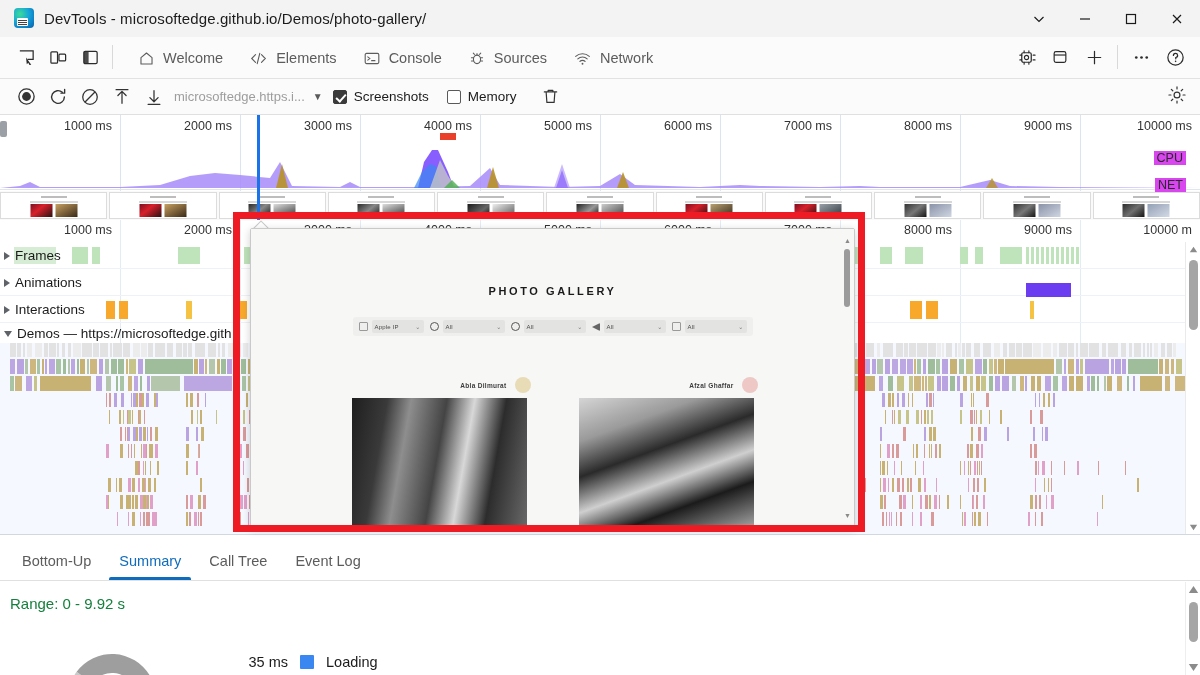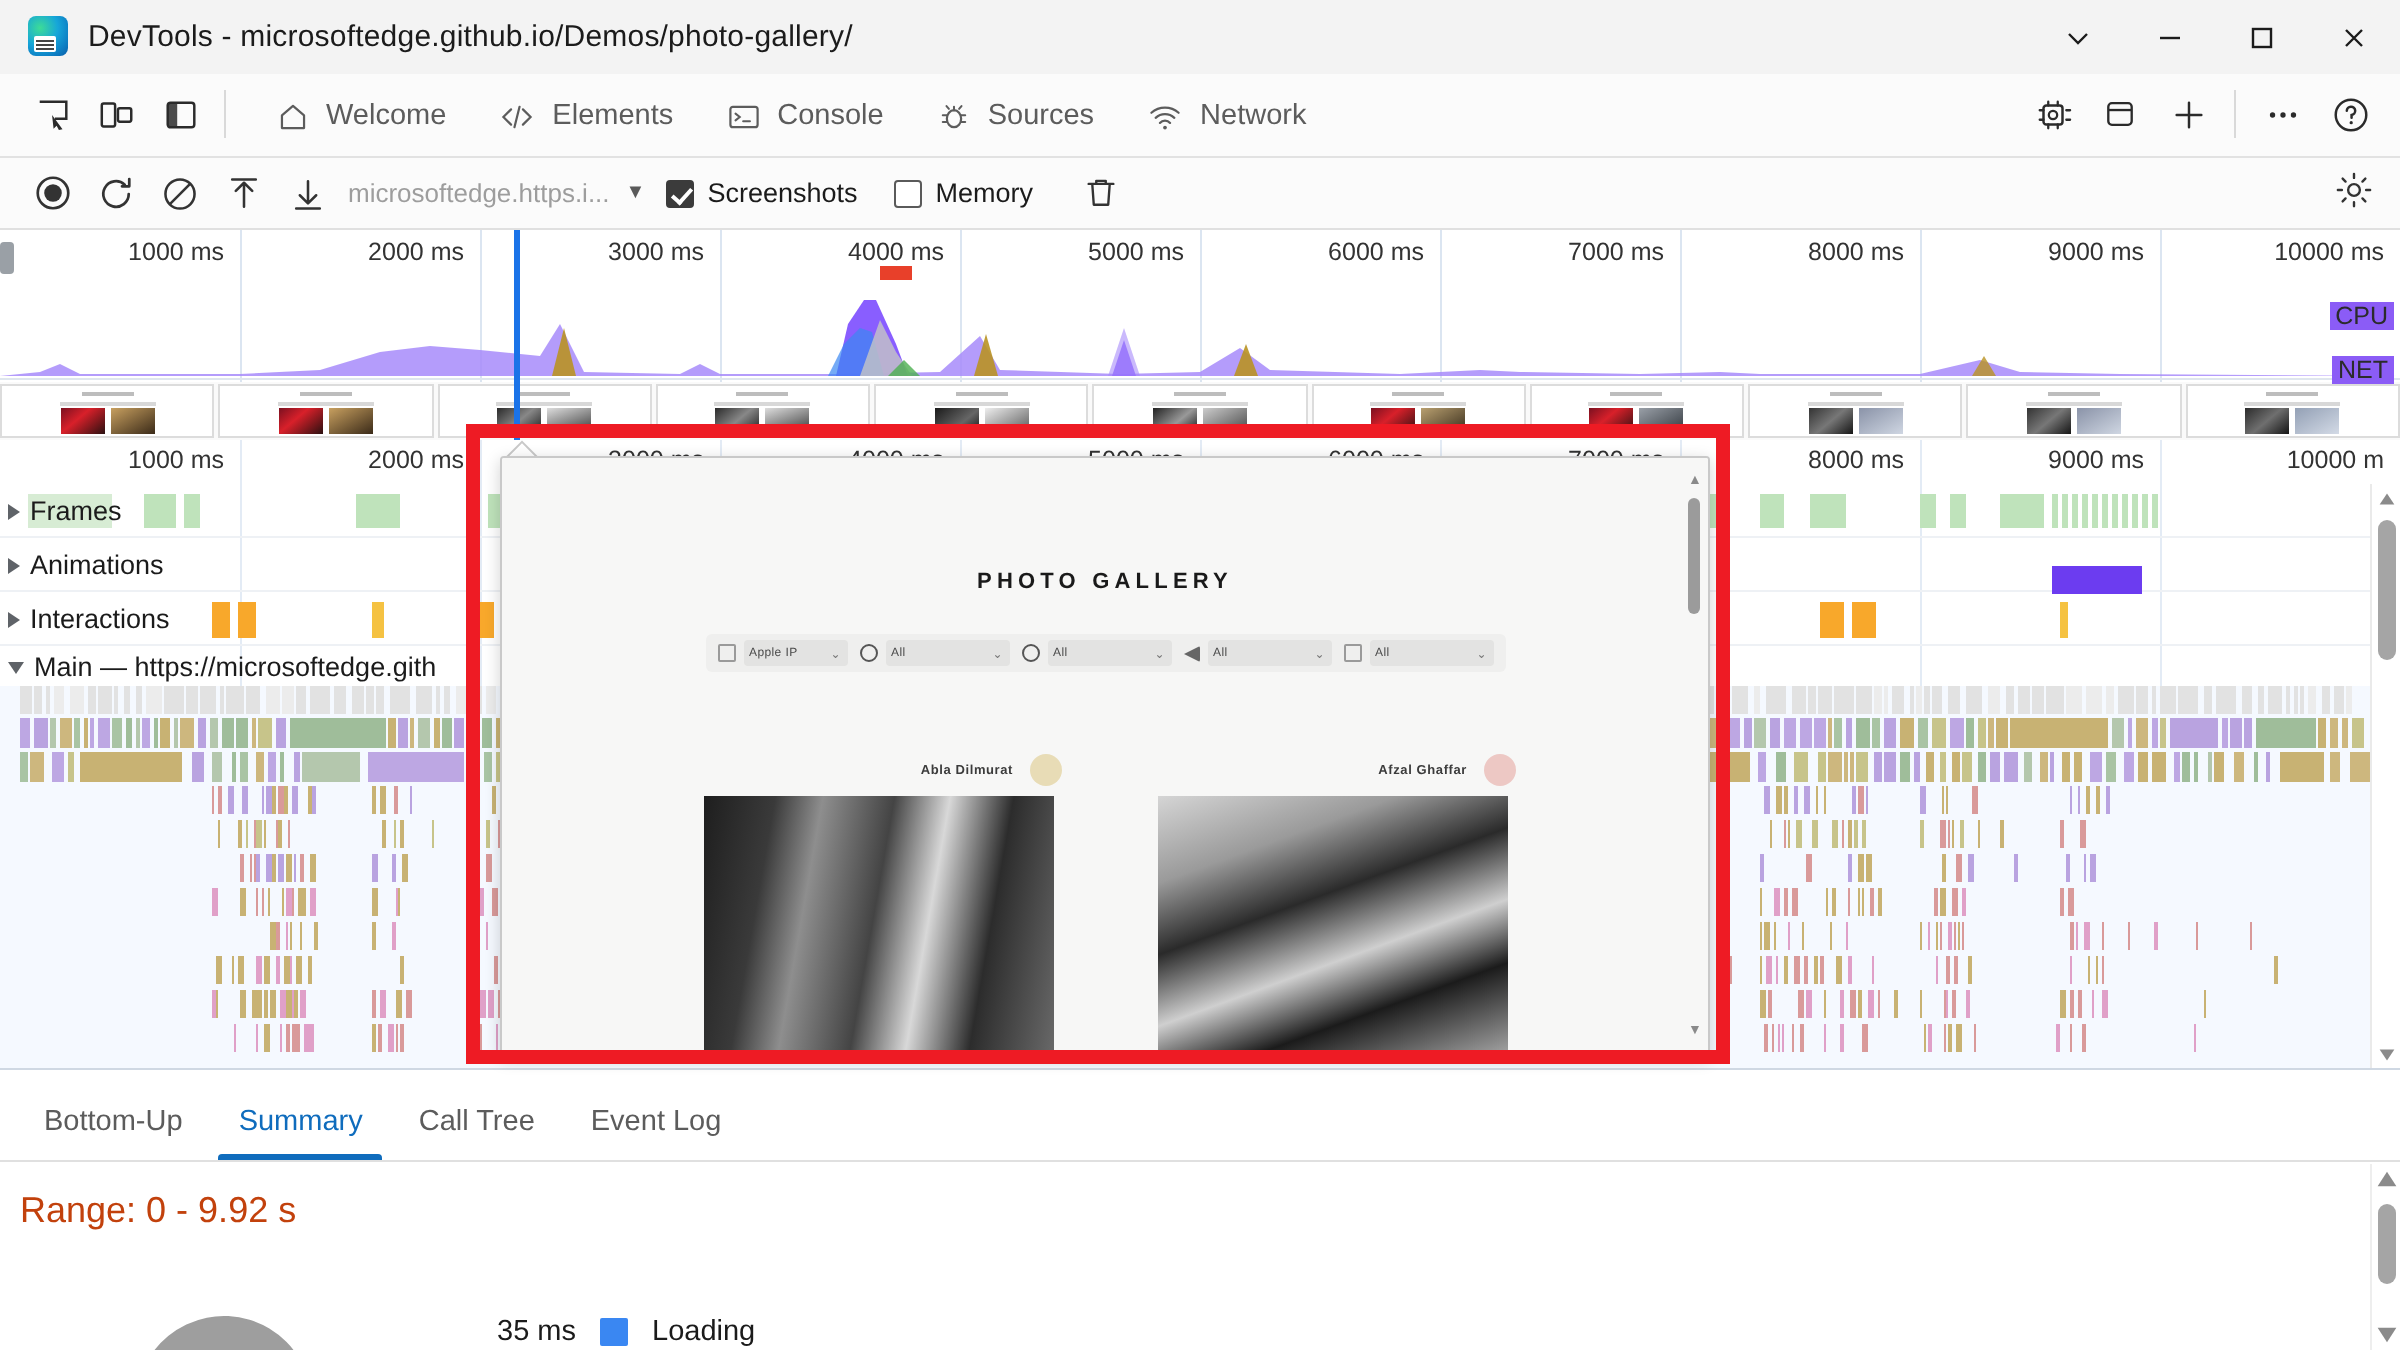--- a/index.html
+++ b/index.html
@@ -102,21 +102,21 @@
   .ov-cpu { position:absolute; top:27px; left:0; width:1200px; height:48px; overflow:hidden; }
   .ov-film { position:absolute; top:76px; left:0; width:1200px; height:29px; background:#fafafa; display:flex; gap:2px; padding:1px 0; overflow:hidden;}
   .film-cell {
     flex:1; background:#fff; border:1px solid #dcdcdc; position:relative; overflow:hidden;
   }
   .film-hdr { position:absolute; top:3px; left:50%; transform:translateX(-50%); width:26px; height:2px; background:#bdbdbd; }
   .film-sub { position:absolute; top:8px; left:50%; transform:translateX(-50%); width:48px; height:2px; background:#d8d8d8; }
   .film-imgs { position:absolute; bottom:1px; left:50%; transform:translateX(-50%); display:flex; gap:3px; }
   .film-img { width:22px; height:13px; }
   .ov-label-right {
-    position:absolute; right:3px; font-size:12.5px; color:#2b2b2b; background:#8b5cf6;
+    position:absolute; right:14px; font-size:12.5px; color:#2b2b2b; background:#d946ef;
     padding:0 3px; font-weight:400;
   }
   .cpu-lbl { top:36px; }
   .net-lbl { top:63px; }
   .ov-netline { position:absolute; top:74px; left:0; width:1200px; height:1px; background:#dfe6ee; }
   .ov-marker { position:absolute; top:0; width:3px; height:105px; background:#1a73e8; }
   .ov-redtick { position:absolute; width:16px; height:7px; background:#e8402a; }
   .ov-handle { position:absolute; left:0; top:6px; width:7px; height:16px; background:#9aa0a6; border-radius:2px; }
 
   
@@ -141,21 +141,21 @@
   }
   .vs-arrow { width:15px; height:15px; display:flex; align-items:center; justify-content:center; }
   .vs-thumb { position:absolute; top:18px; left:3px; width:9px; height:70px; background:#a5a5a5; border-radius:5px; }
 
   
   .drawer { position:absolute; top:536px; left:0; width:1200px; height:139px; background:#fff; }
   .dtabs { height:45px; display:flex; align-items:flex-end; border-bottom:1px solid #e0e0e0; padding-left:8px;}
   .dtab { padding:0 14px; height:38px; display:flex; align-items:center; font-size:14.5px; color:#5c5c5c; position:relative;}
   .dtab.active { color:#0f6cbd; }
   .dtab.active:after { content:""; position:absolute; left:4px; right:4px; bottom:0; height:3px; background:#0f6cbd; border-radius:2px 2px 0 0;}
-  .range { font-size:18px; color:#c2410c; padding:14px 0 0 10px; }
+  .range { font-size:15px; color:#15803d; padding:14px 0 0 10px; }
   .summary-body { position:relative; height:94px; }
   .donut { position:absolute; left:12px; top:36px; }
   .legend { position:absolute; left:232px; top:36px; font-size:14.5px; color:#1b1b1b; }
   .leg-row { display:flex; align-items:center; gap:12px; height:28px; }
   .leg-val { width:56px; text-align:right; color:#1b1b1b; }
   .leg-sw { width:14px; height:14px; border-radius:1px; }
   .d-scroll { position:absolute; right:0; top:46px; width:15px; height:93px; border-left:1px solid #eee; }
 
   
   .popup-wrap { position:absolute; left:250px; top:218px; width:605px; height:310px; z-index:30; }
@@ -618,21 +618,21 @@
           <div class="bar" style="left: 700px; width: 5px; top: 5px; height: 18px; background: rgb(245, 194, 66);"></div>
           <div class="bar" style="left: 860px; width: 4px; top: 5px; height: 18px; background: rgb(245, 194, 66);"></div>
           <div class="bar" style="left: 910px; width: 12px; top: 5px; height: 18px; background: rgb(248, 168, 43);"></div>
           <div class="bar" style="left: 926px; width: 12px; top: 5px; height: 18px; background: rgb(248, 168, 43);"></div>
           <div class="bar" style="left: 1030px; width: 4px; top: 5px; height: 18px; background: rgb(245, 194, 66);"></div>
         </div>
     </div>
     <div class="track-row" style="top:103px; height:212px; border-bottom:none;">
       <span class="track-title" style="top:3px">
         <span class="tri open"></span>
-        <span>Main — https://microsoftedge.gith</span>
+        <span>Demos — https://microsoftedge.gith</span>
       </span>
       <div id="main-bars" style="position:absolute; top:20px; left:0; width:1200px; height:192px; background:#f5f9ff;">
           <div class="bar" style="left: 10px; width: 6px; top: 0px; height: 14px; background: rgb(226, 226, 226);"></div>
           <div class="bar" style="left: 17px; width: 4px; top: 0px; height: 14px; background: rgb(226, 226, 226);"></div>
           <div class="bar" style="left: 23px; width: 2px; top: 0px; height: 14px; background: rgb(226, 226, 226);"></div>
           <div class="bar" style="left: 27px; width: 5px; top: 0px; height: 14px; background: rgb(236, 236, 236);"></div>
           <div class="bar" style="left: 35px; width: 7px; top: 0px; height: 14px; background: rgb(236, 236, 236);"></div>
           <div class="bar" style="left: 44px; width: 4px; top: 0px; height: 14px; background: rgb(226, 226, 226);"></div>
           <div class="bar" style="left: 49px; width: 7px; top: 0px; height: 14px; background: rgb(226, 226, 226);"></div>
           <div class="bar" style="left: 57px; width: 2px; top: 0px; height: 14px; background: rgb(226, 226, 226);"></div>

